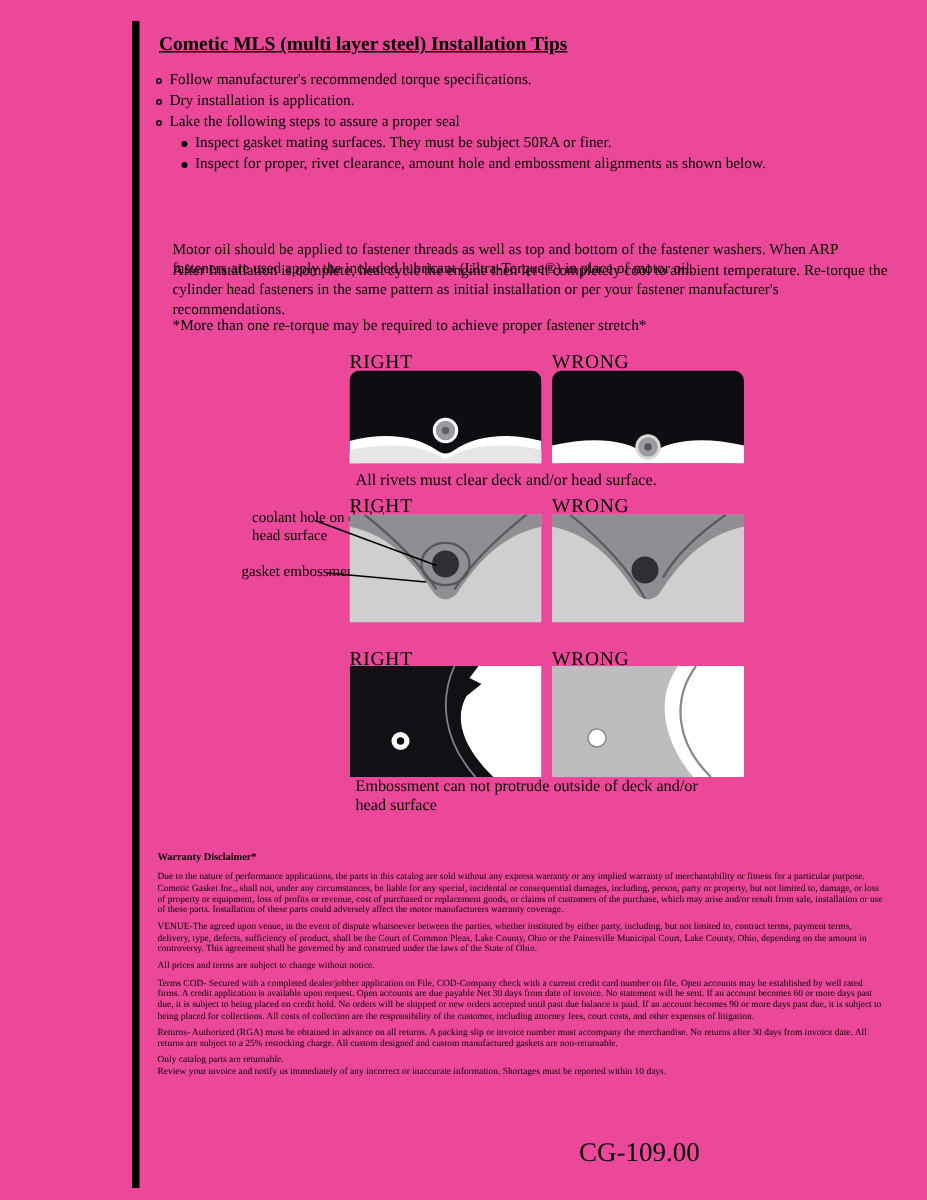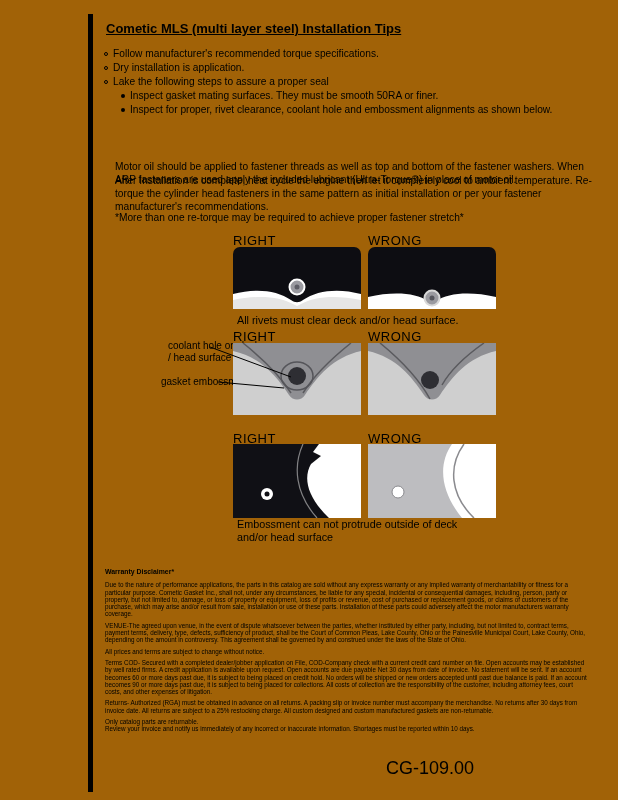--- a/index.html
+++ b/index.html
@@ -1,19 +1,19 @@
 <!DOCTYPE html>
 <html><head>
 <meta charset="utf-8">
 <style>
   * { margin:0; padding:0; box-sizing:border-box; }
   html, body { background:#ffffff; }
   .page {
-    position:relative; width:618px; height:800px; background:#a16207;
-    font-family:Liberation Sans, sans-serif; color:#000; overflow:hidden;
+    position:relative; width:618px; height:800px; background:#ec4899;
+    font-family:Liberation Serif, serif; color:#000; overflow:hidden;
   }
   .left-rule { position:absolute; left:88px; top:14px; width:5px; height:778px; background:#000; }
 
   .title { position:absolute; left:106px; top:21px; font-size:13px; font-weight:bold; text-decoration:underline; white-space:nowrap; }
 
   .bullets { position:absolute; left:104px; top:47px; width:486px; font-size:10.2px; line-height:14px; }
   .bullet-row { display:flex; align-items:flex-start; }
   .marker-open { flex:0 0 auto; width:4px; height:4px; border:1px solid #000; border-radius:50%; margin:5px 5px 0 0; }
   .marker-solid { flex:0 0 auto; width:4px; height:4px; background:#000; border-radius:50%; margin:5px 5px 0 0; }
   .sub { margin-left:17px; }
@@ -55,25 +55,25 @@
     <div class="bullet-row">
       <span class="marker-open"></span>
       <span>Dry installation is application.</span>
     </div>
     <div class="bullet-row">
       <span class="marker-open"></span>
       <span>Lake the following steps to assure a proper seal</span>
     </div>
     <div class="bullet-row sub">
       <span class="marker-solid"></span>
-      <span>Inspect gasket mating surfaces.  They must be smooth 50RA or finer.</span>
+      <span>Inspect gasket mating surfaces.  They must be subject 50RA or finer.</span>
     </div>
     <div class="bullet-row sub">
       <span class="marker-solid"></span>
-      <span>Inspect for proper, rivet clearance, coolant hole and embossment alignments as shown below.</span>
+      <span>Inspect for proper, rivet clearance, amount hole and embossment alignments as shown below.</span>
     </div>
   </div>
 
   <p class="body-p diesel-p1">Motor oil should be applied to fastener threads as well as top and bottom of the fastener washers. When ARP fasteners are used apply the included lubricant (Ultra-Torque®) in place of motor oil.</p>
   <p class="body-p diesel-p2">After Installation is complete, heat cycle the engine then let it completely cool to ambient temperature. Re-torque the cylinder head fasteners in the same pattern as initial installation or per your fastener manufacturer's recommendations.</p>
   <div class="diesel-note">*More than one re-torque may be required to achieve proper fastener stretch*</div>
 
   <div class="figures">
 
     <div class="rw" style="left:233px; top:3px;">RIGHT</div>

